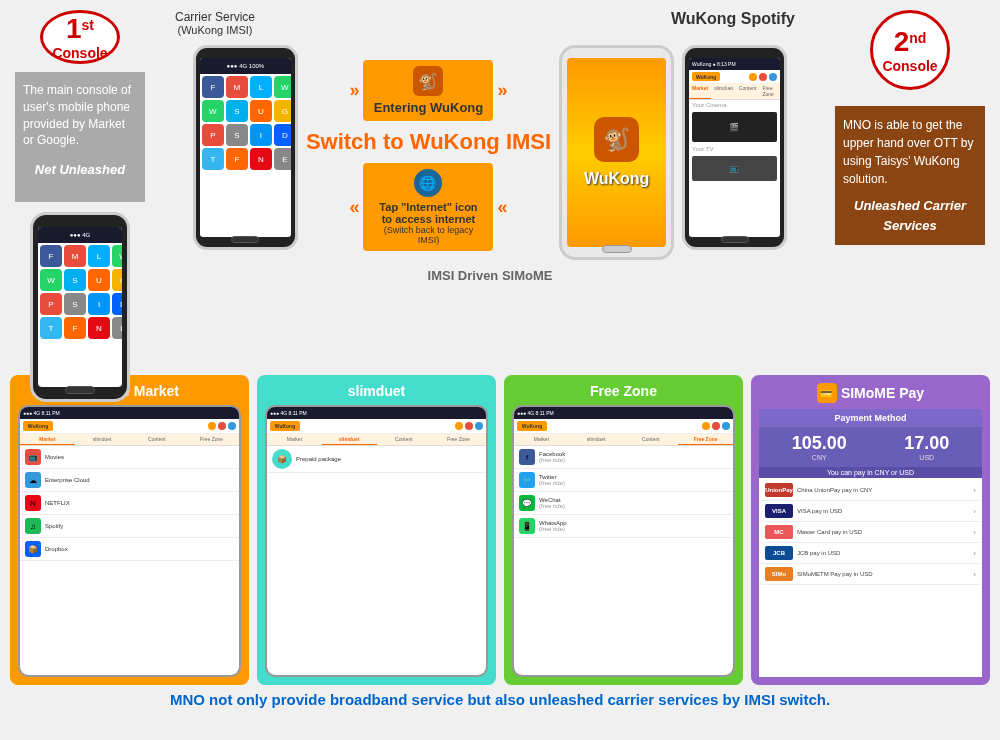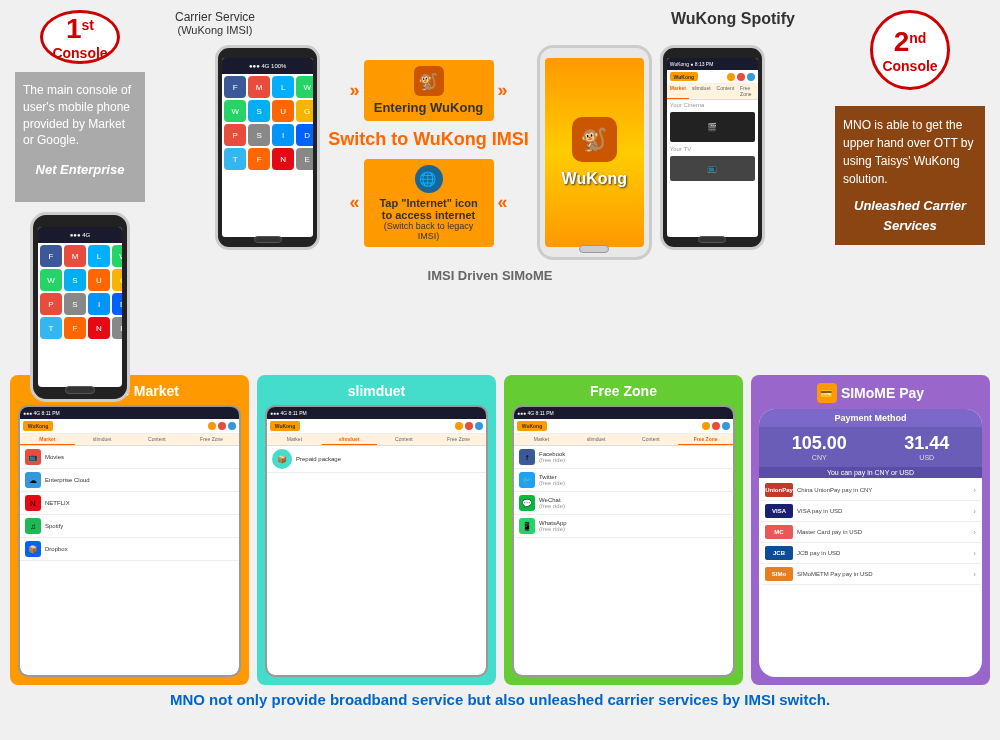--- a/index.html
+++ b/index.html
@@ -223,21 +223,21 @@
       display: flex; align-items: center; justify-content: center;
       font-size: 8px;
     }
     .mini-list-text {
       font-size: 6px; color: #333;
     }
 
     
     .payment-inner {
       background: white;
-      border-radius: 16px;
+      border-radius: 0;
       width: 100%;
       flex: 1;
       overflow: hidden;
     }
     .payment-header {
       background: #7b68c8;
       color: white;
       text-align: center;
       font-size: 9px;
       padding: 4px;
@@ -346,21 +346,21 @@
     <div class="console-badge console-badge-1">
       <div style="display:flex;align-items:flex-start;">
         <span style="font-size:28px;font-weight:bold;color:#cc0000;">1</span>
         <span style="font-size:14px;font-weight:bold;color:#cc0000;vertical-align:super;margin-top:4px;">st</span>
       </div>
       <span style="font-size:14px;font-weight:bold;color:#cc0000;">Console</span>
     </div>
     <div class="first-console-box">
       <span style="font-size:12px;">The main console of user's  mobile phone provided by Market or Google.</span>
       <div class="net-neutrality" style="font-style:italic;font-weight:bold;font-size:13px;margin-top:12px;text-align:center;">
-        <span>Net Enterprise</span>
+        <span>Net Unleashed</span>
       </div>
     </div>
 
     <div style="margin-top:10px;">
       <div class="phone-mock" style="width:100px;height:190px;">
         <div class="phone-screen">
           <div class="phone-top-bar">
               <span>●●● 4G</span>
             </div>
           <div class="phone-app-grid" id="app-grid">
@@ -436,21 +436,21 @@
           <div style="background:#f90;border-radius:4px;padding:6px 10px;width:130px;text-align:center;display:flex;flex-direction:column;align-items:center;">
             <div style="width:30px;height:30px;background:#cc5500;border-radius:6px;margin-bottom:4px;display:flex;align-items:center;justify-content:center;">
               <span style="font-size:16px;">🐒</span>
             </div>
             <span style="font-size:13px;font-weight:bold;color:#333;">Entering WuKong</span>
           </div>
           <span style="color:#f60;font-size:18px;font-weight:bold;">»</span>
         </div>
 
         <div style="text-align:center;">
-          <span style="font-size:18px;font-weight:bold;color:#f60;line-height:1.2;">Switch to WuKong IMSI</span>
+          <span style="font-size:22px;font-weight:bold;color:#f60;line-height:1.2;">Switch to WuKong IMSI</span>
         </div>
 
         <div style="display:flex;align-items:center;gap:4px;">
           <span style="color:#f60;font-size:18px;font-weight:bold;">«</span>
           <div style="background:#f90;border-radius:4px;padding:6px 10px;width:130px;text-align:center;display:flex;flex-direction:column;align-items:center;">
             <div style="width:28px;height:28px;background:#1a6699;border-radius:50%;margin-bottom:4px;display:flex;align-items:center;justify-content:center;">
               <span style="font-size:14px;color:white;">🌐</span>
             </div>
             <span style="font-size:11px;font-weight:bold;color:#333;">Tap "Internet" icon to access internet</span>
             <span style="font-size:9px;color:#333;">(Switch back to legacy IMSI)</span>
@@ -674,21 +674,21 @@
       <span class="service-card-title" style="margin-bottom:0;">SIMoME Pay</span>
     </div>
     <div class="payment-inner">
       <div class="payment-header">Payment Method</div>
       <div class="payment-amounts">
         <div class="amount-block">
           <div class="amount-num">105.00</div>
           <div class="amount-cur">CNY</div>
         </div>
         <div class="amount-block">
-          <div class="amount-num">31.44</div>
+          <div class="amount-num">17.00</div>
           <div class="amount-cur">USD</div>
         </div>
       </div>
       <div class="payment-info">You can pay in CNY or USD</div>
       <div class="payment-methods">
         <div class="pay-method">
           <div class="pay-logo" style="background:#c0392b;">UnionPay</div>
           <span class="pay-text">China UnionPay pay in CNY</span>
           <span class="pay-arrow">›</span>
         </div>

